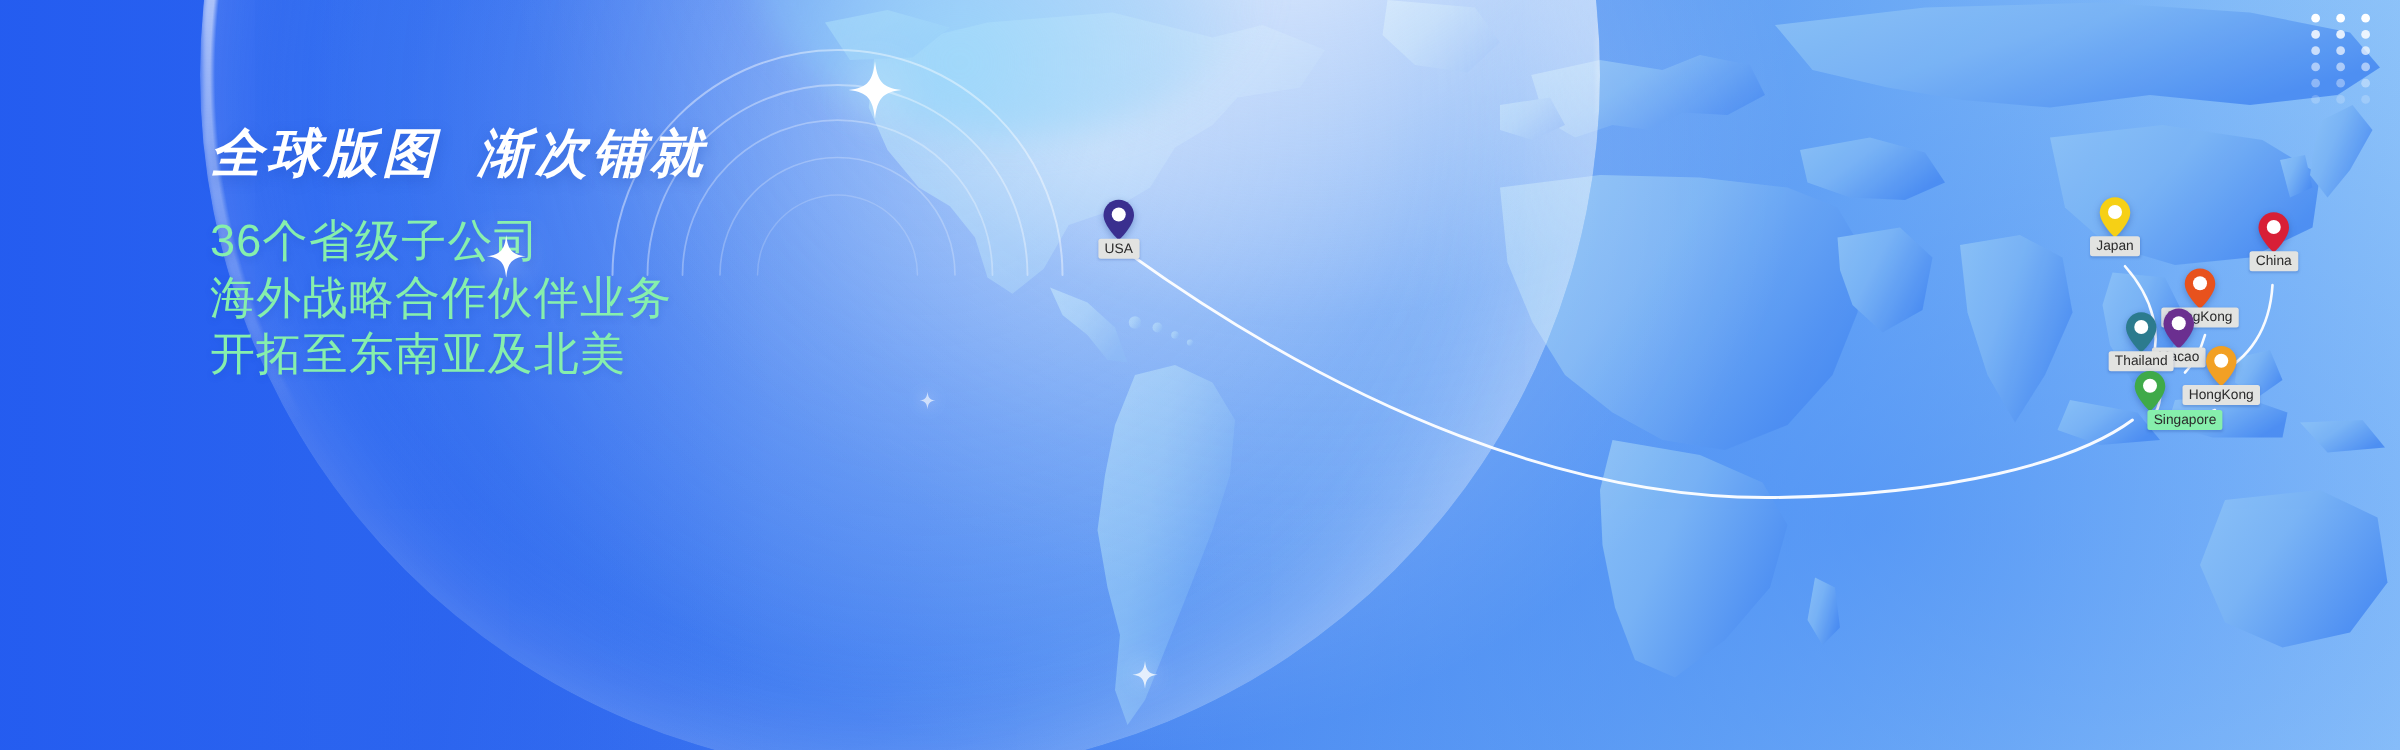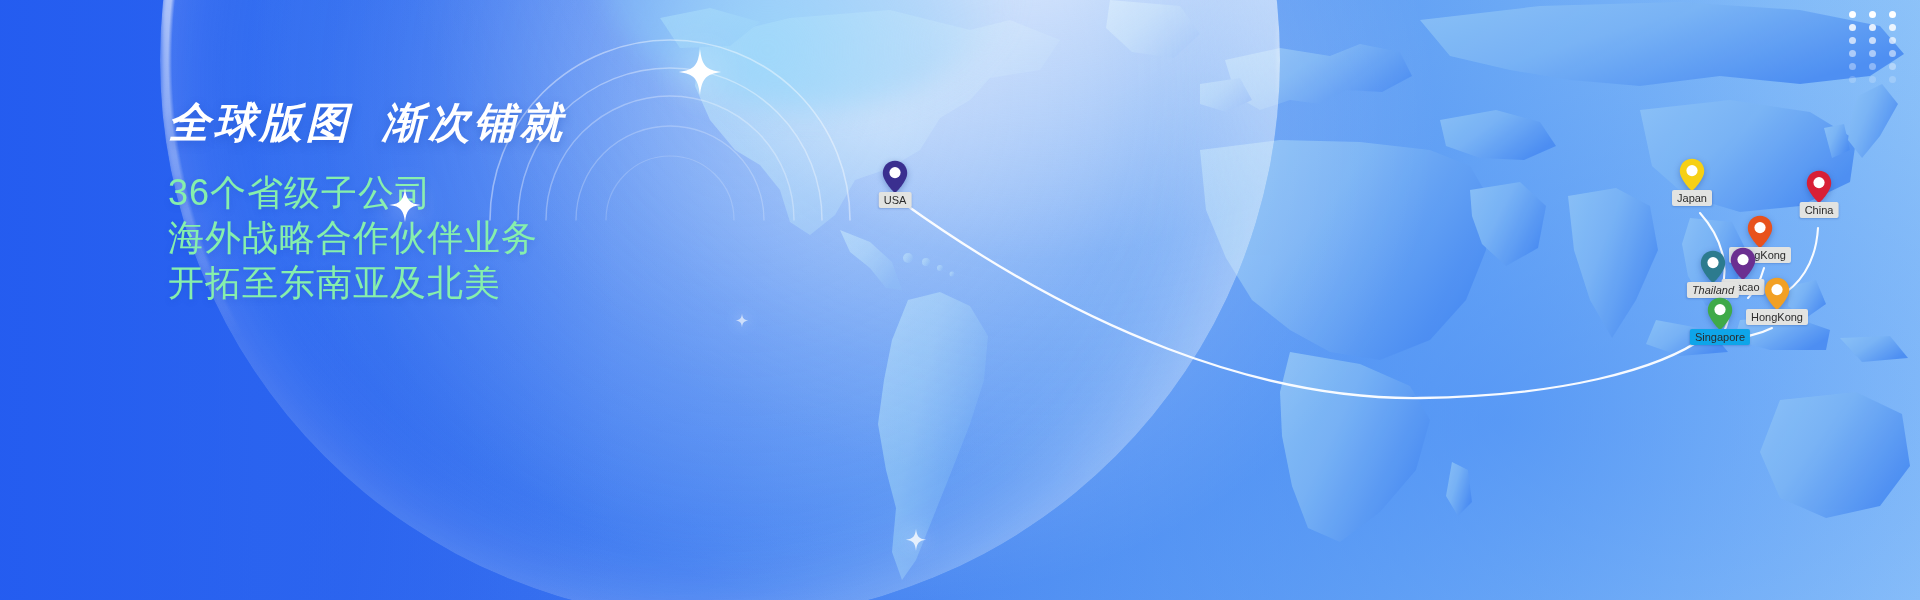--- a/index.html
+++ b/index.html
@@ -238,27 +238,27 @@
           <circle cx="13" cy="12.6" r="5.6" fill="#ffffff"></circle>
         </svg><span class="mlabel" style="background: rgb(226, 227, 225); color: rgb(43, 43, 43);">China</span></div>
       <div class="marker" style="left: 1760px; top: 253px;"><svg class="pin" viewBox="0 0 26 34">
           <path d="M13 0.8 C6.2 0.8 0.8 6.2 0.8 13 C0.8 21.8 13 33.2 13 33.2 C13 33.2 25.2 21.8 25.2 13 C25.2 6.2 19.8 0.8 13 0.8 Z" fill="#e8521d"></path>
           <circle cx="13" cy="12.6" r="5.6" fill="#ffffff"></circle>
         </svg><span class="mlabel" style="background: rgb(226, 227, 225); color: rgb(43, 43, 43);">HongKong</span></div>
       <div class="marker" style="left: 1743px; top: 285px;"><svg class="pin" viewBox="0 0 26 34">
           <path d="M13 0.8 C6.2 0.8 0.8 6.2 0.8 13 C0.8 21.8 13 33.2 13 33.2 C13 33.2 25.2 21.8 25.2 13 C25.2 6.2 19.8 0.8 13 0.8 Z" fill="#6b2f90"></path>
           <circle cx="13" cy="12.6" r="5.6" fill="#ffffff"></circle>
         </svg><span class="mlabel" style="background: rgb(226, 227, 225); color: rgb(43, 43, 43);">Macao</span></div>
-      <div class="marker" style="left: 1713px; top: 288px; font-style: italic;"><svg class="pin" viewBox="0 0 26 34">
+      <div class="marker" style="left: 1713px; top: 288px;"><svg class="pin" viewBox="0 0 26 34">
           <path d="M13 0.8 C6.2 0.8 0.8 6.2 0.8 13 C0.8 21.8 13 33.2 13 33.2 C13 33.2 25.2 21.8 25.2 13 C25.2 6.2 19.8 0.8 13 0.8 Z" fill="#2c7b8e"></path>
           <circle cx="13" cy="12.6" r="5.6" fill="#ffffff"></circle>
         </svg><span class="mlabel" style="background: rgb(226, 227, 225); color: rgb(43, 43, 43);">Thailand</span></div>
       <div class="marker" style="left: 1777px; top: 315px;"><svg class="pin" viewBox="0 0 26 34">
           <path d="M13 0.8 C6.2 0.8 0.8 6.2 0.8 13 C0.8 21.8 13 33.2 13 33.2 C13 33.2 25.2 21.8 25.2 13 C25.2 6.2 19.8 0.8 13 0.8 Z" fill="#f2a024"></path>
           <circle cx="13" cy="12.6" r="5.6" fill="#ffffff"></circle>
         </svg><span class="mlabel" style="background: rgb(226, 227, 225); color: rgb(43, 43, 43);">HongKong</span></div>
       <div class="marker" style="left: 1720px; top: 335px;"><svg class="pin" viewBox="0 0 26 34">
           <path d="M13 0.8 C6.2 0.8 0.8 6.2 0.8 13 C0.8 21.8 13 33.2 13 33.2 C13 33.2 25.2 21.8 25.2 13 C25.2 6.2 19.8 0.8 13 0.8 Z" fill="#3faa49"></path>
           <circle cx="13" cy="12.6" r="5.6" fill="#ffffff"></circle>
-        </svg><span class="mlabel" style="background: #0ea5e9; color: rgb(43, 43, 43);">Singapore</span></div>
+        </svg><span class="mlabel" style="background: #86efac; color: rgb(43, 43, 43); margin-left: 28px;">Singapore</span></div>
     </div>
 
 </div>
 
 </body></html>

